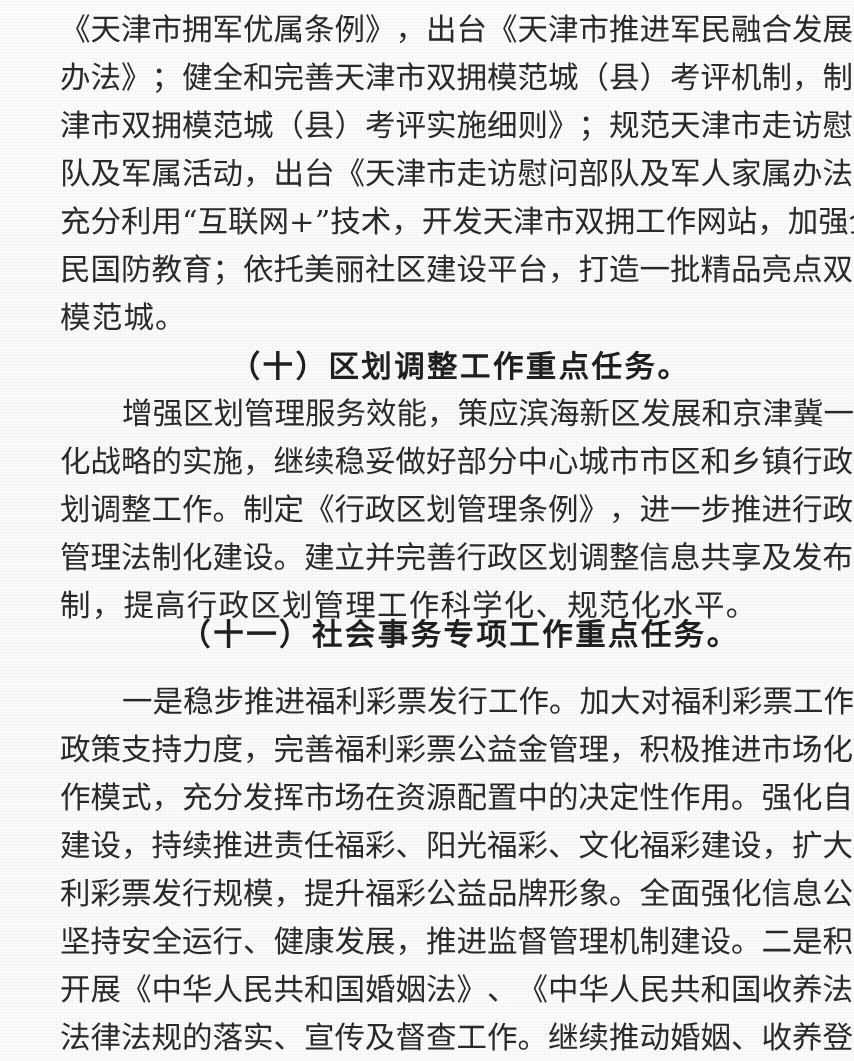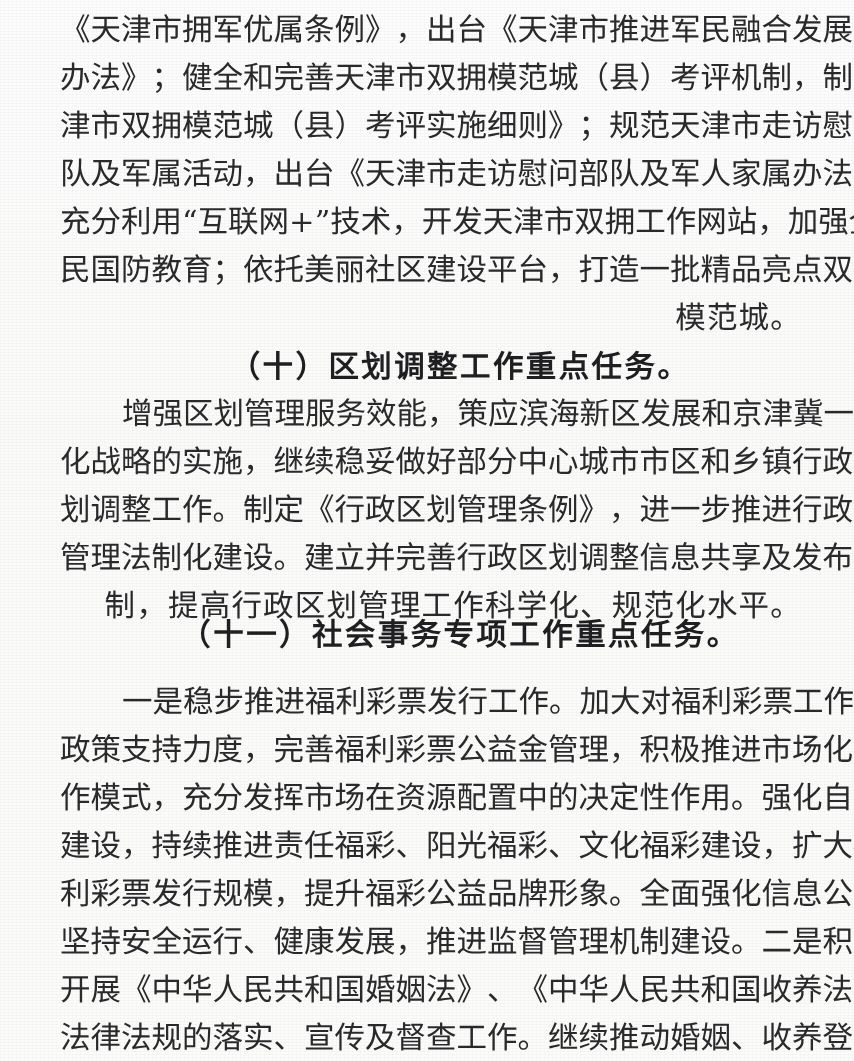--- a/index.html
+++ b/index.html
@@ -65,21 +65,20 @@
     justify-content: space-between;
   }
   .line.justify > span {
     display: inline-block;
   }
 
   
   .line.flush {
     display: block;
     letter-spacing: 1.2px;
-    text-align: right;
   }
 
   
   .line.indent {
     padding-left: 62px;
     width: 680px;
   }
 
   
   .line.heading {

